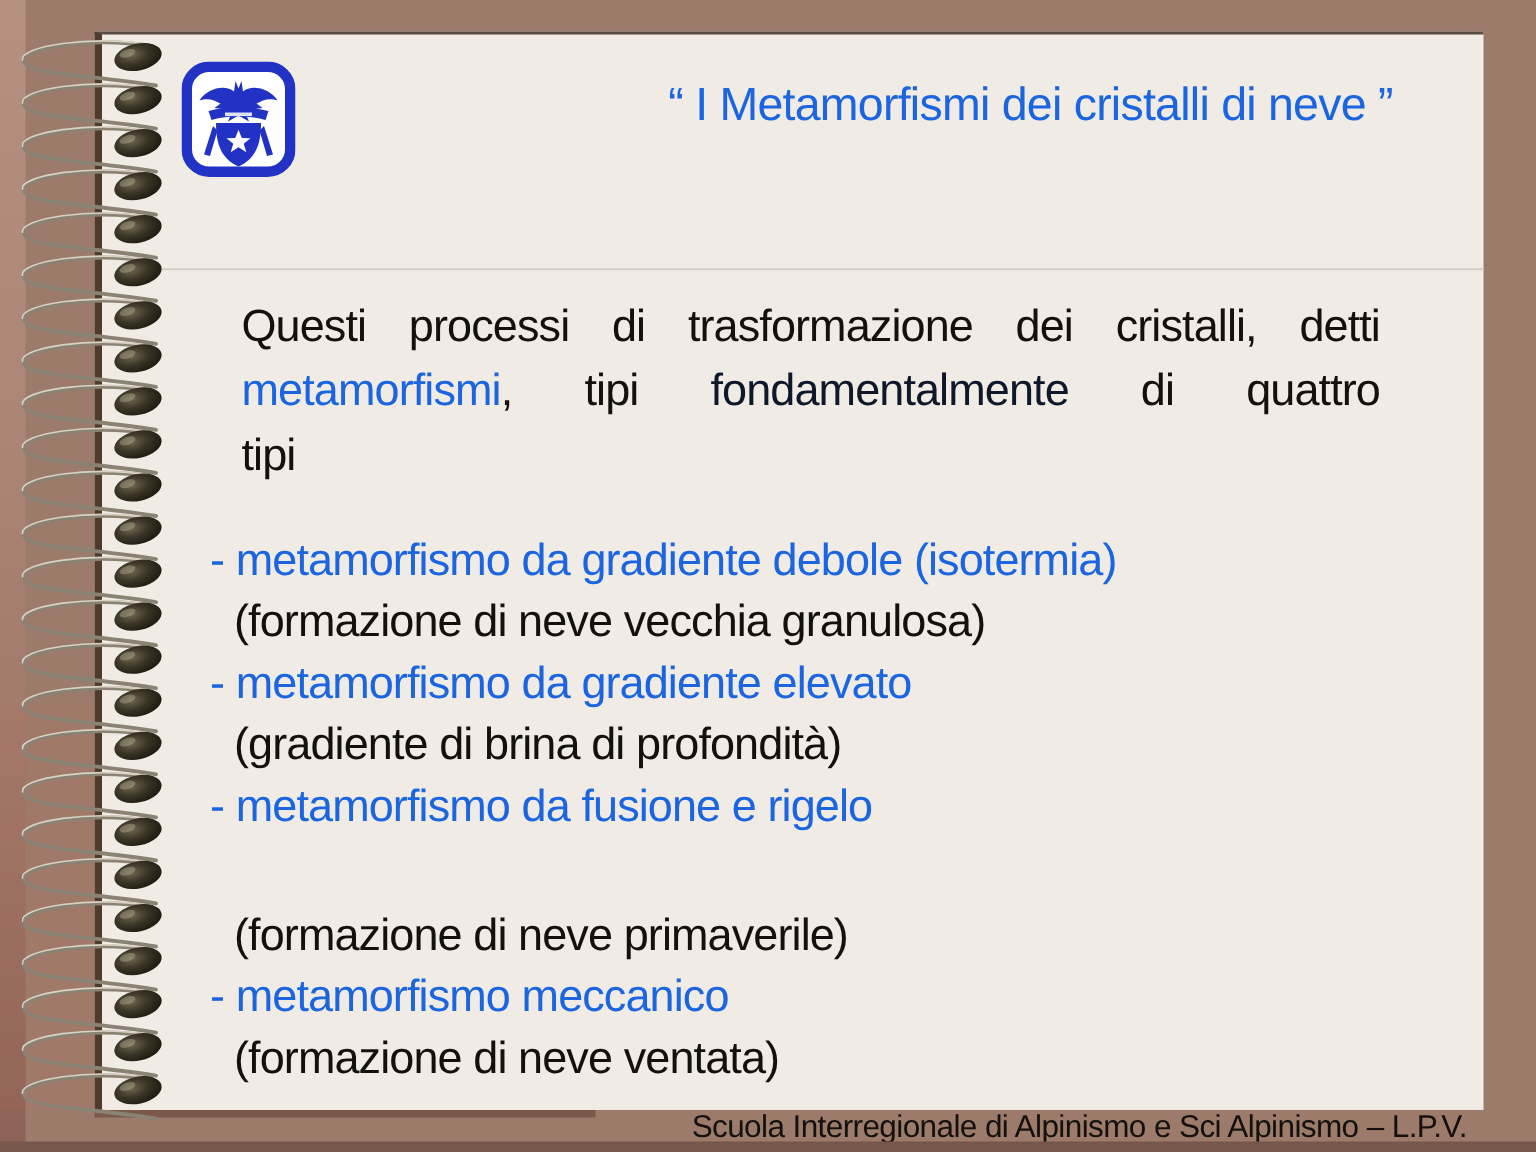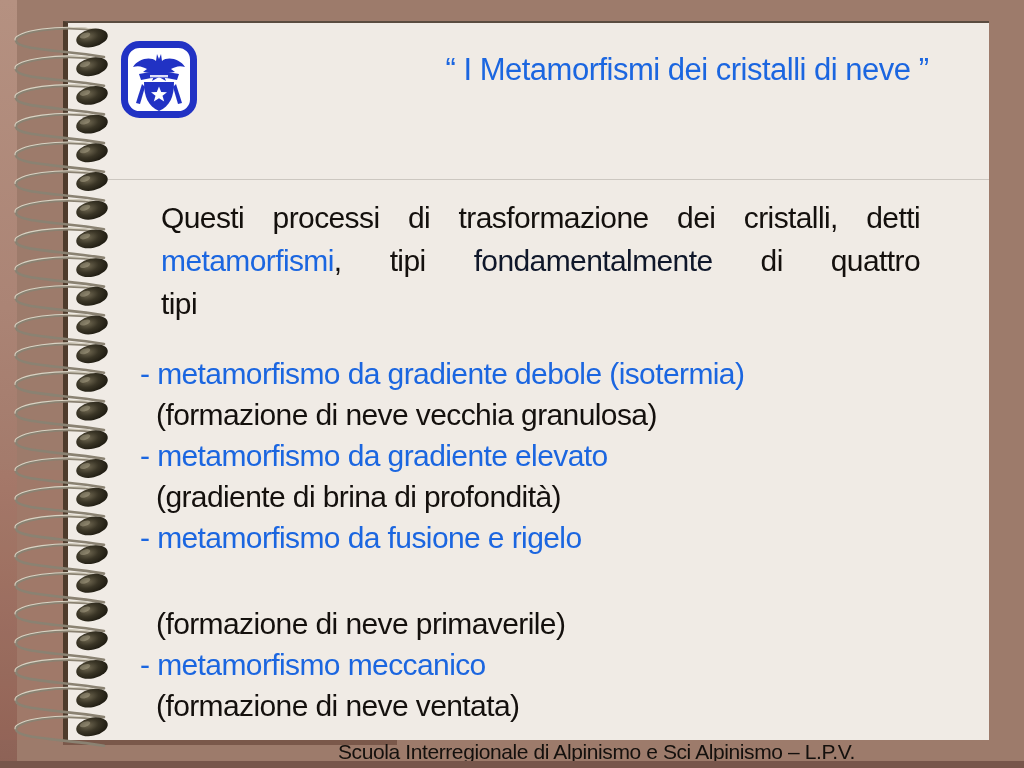--- a/index.html
+++ b/index.html
@@ -56,21 +56,21 @@
   .para .pline.last{display:block;justify-content:flex-start;}
   .para .word{white-space:nowrap;margin-left:21px;}
   .list{
     position:absolute;left:140px;top:341px;width:800px;
     font-size:30px;letter-spacing:-0.6px;
   }
   .list .litem{height:41px;line-height:41px;white-space:nowrap;}
   .list .litem.indent{padding-left:16px;}
   .footer-caption{
     position:absolute;left:338px;top:740px;width:640px;
-    text-align:left;font-size:21px;letter-spacing:-0.4px;
+    text-align:right;font-size:21px;letter-spacing:-0.4px;
   }
   .bottom-band{
     position:absolute;left:0;top:761px;width:1024px;height:7px;
     background:#77564b;
   }
 </style>
 </head>
 <body>
 
 <div class="stage">

